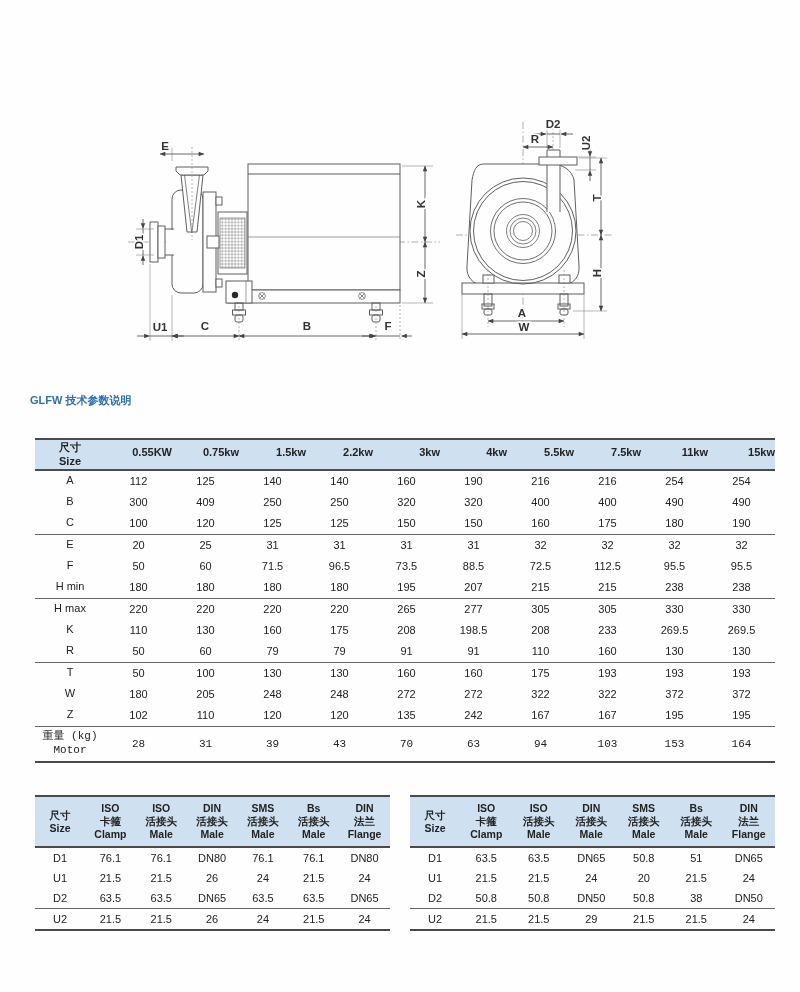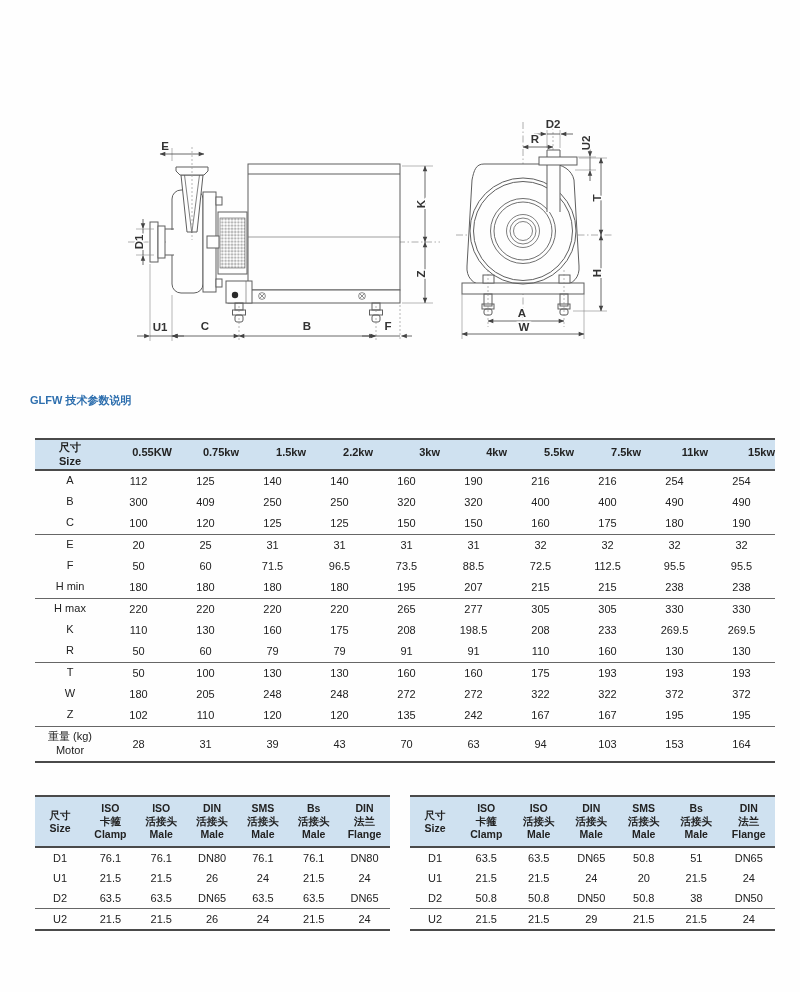--- a/index.html
+++ b/index.html
@@ -22,21 +22,21 @@
   
   .mtable{position:absolute;left:35px;top:438px;width:740px;border-top:2.5px solid #4a4a4a;font-size:11px;}
   .mhead{display:flex;background:#cfe1f0;border-bottom:2px solid #4a4a4a;}
   .msize{width:70px;display:flex;flex-direction:column;justify-content:center;align-items:center;line-height:1.3;font-weight:600;}
   .mright{flex:1;}
   .mpower{height:22px;display:flex;justify-content:center;align-items:center;gap:16px;border-bottom:1px solid #555;font-weight:600;}
   .mcols{display:flex;height:24px;align-items:center;}
   .mcols div{flex:1;text-align:right;font-weight:600;}
   .mbody .trow{display:flex;height:21px;align-items:center;}
   .trow.sep{border-bottom:1.5px solid #666;}
-  .trow.tall{height:34px;}
+  .trow.tall{height:34px;font-family:Liberation Mono, monospace;}
   .mbody .trow:last-child{border-bottom:2.5px solid #4a4a4a;}
   .tcell.lab{width:70px;text-align:center;line-height:1.25;}
   .tcell.val{flex:1;text-align:center;}
 
   
   .ctable{position:absolute;top:795px;border-top:2.5px solid #4a4a4a;font-size:11px;}
   #ct0{left:35px;width:355px;}
   #ct1{left:410px;width:365px;}
   .chead{display:flex;background:#cfe1f0;border-bottom:2px solid #4a4a4a;}
   .chcell{flex:1;display:flex;flex-direction:column;justify-content:center;align-items:center;

